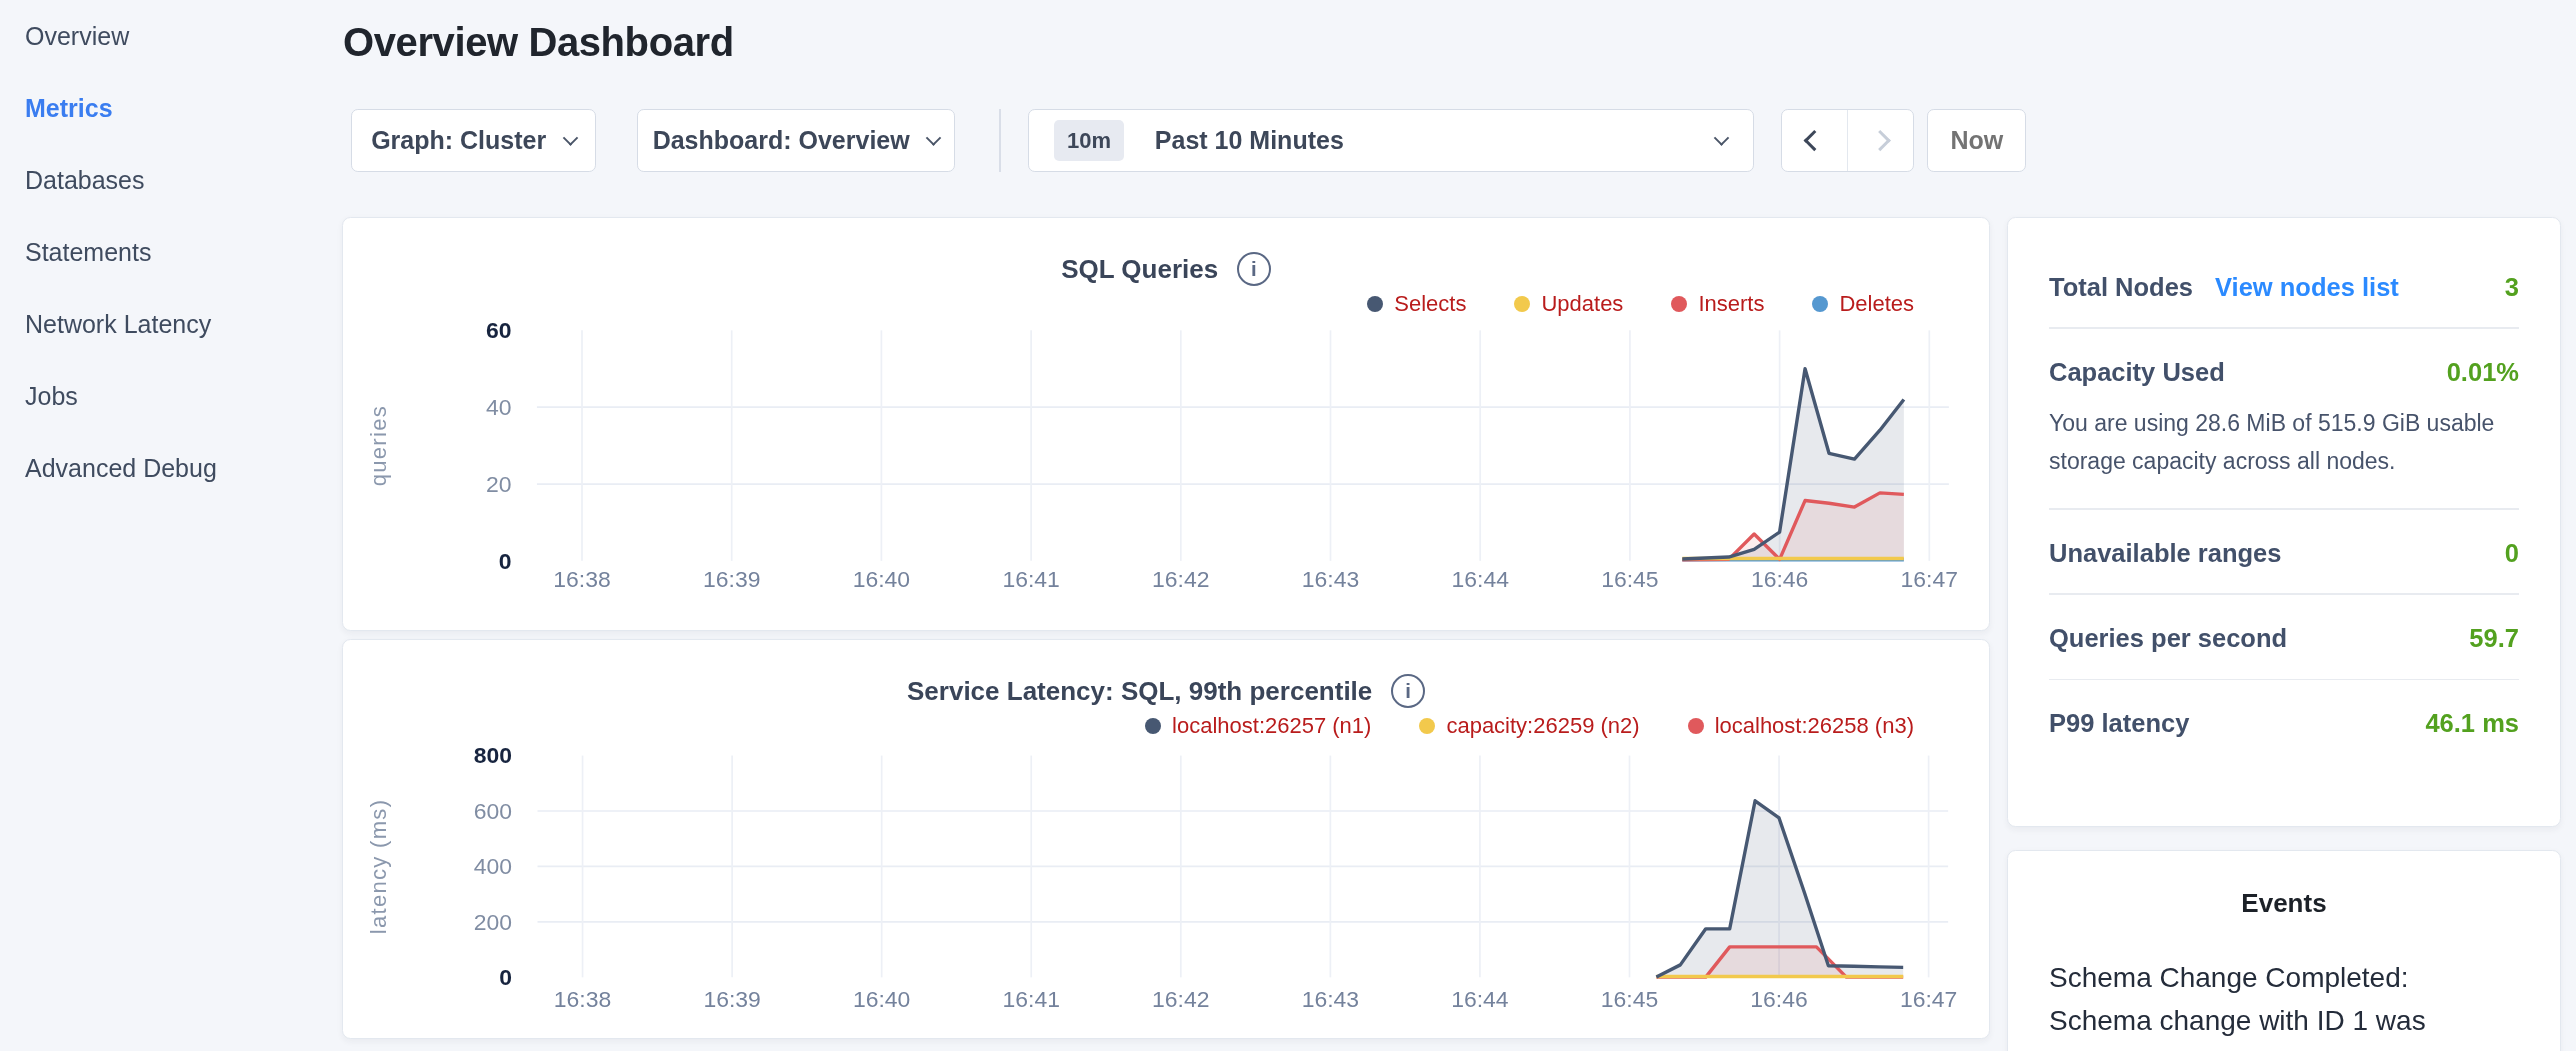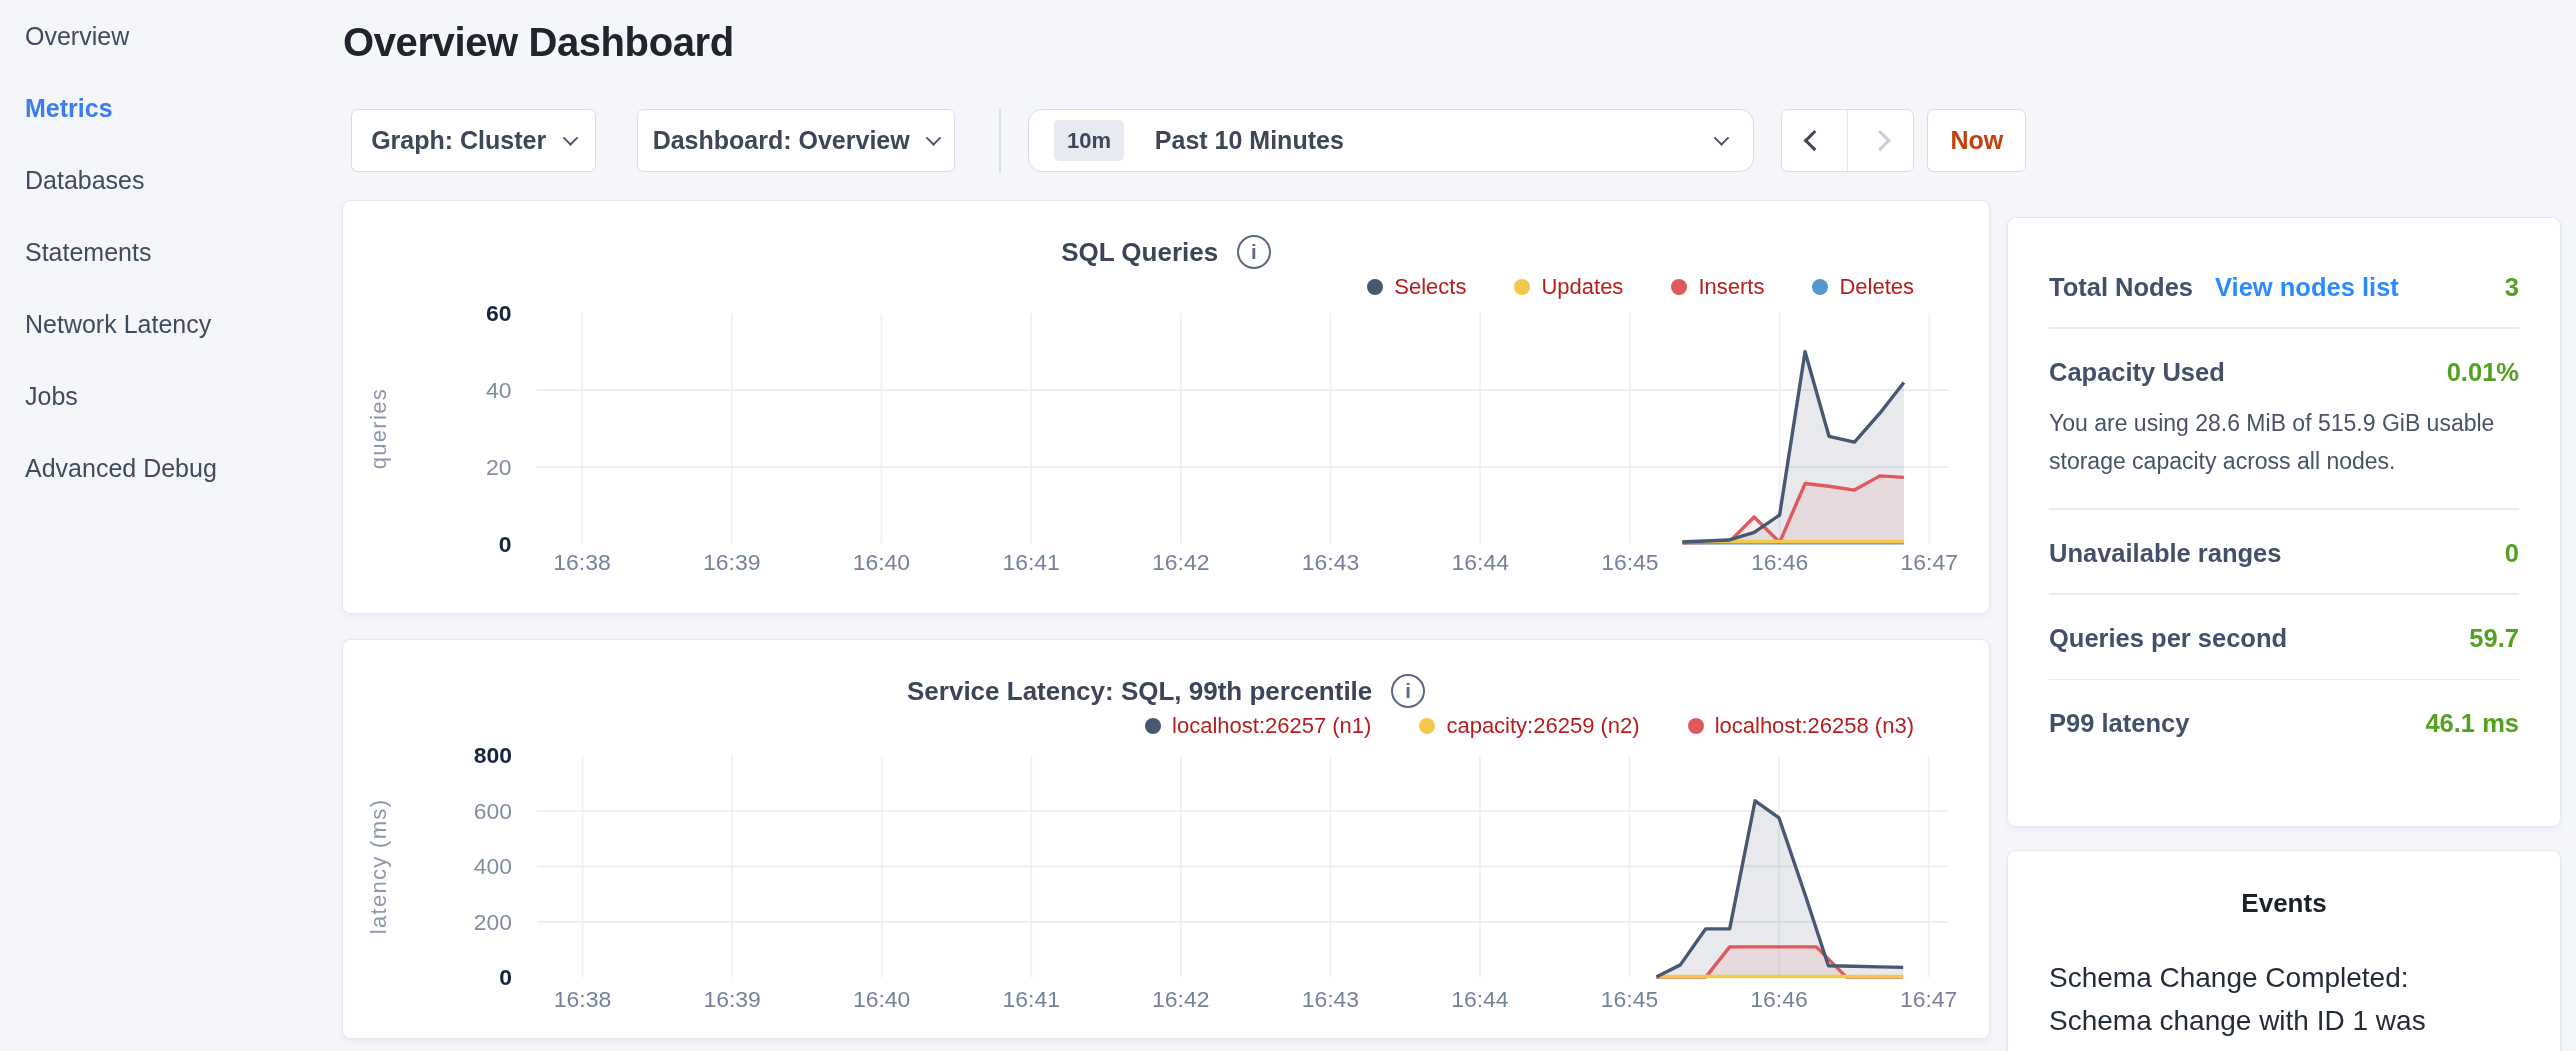--- a/index.html
+++ b/index.html
@@ -21,33 +21,33 @@
   .page-title { position:absolute; left:343px; top:20.4px; font-size:40px; font-weight:700; color:#20252d; letter-spacing:-0.4px; }
   .controls { position:absolute; left:342px; top:109px; height:63px; display:flex; align-items:stretch;padding-left:9px; }
   .btn {
     background:#fff; border:1.7px solid #d6dce6; border-radius:6.8px;
     display:flex; align-items:center; justify-content:center;
     font-size:25px; font-weight:bold; color:#3d4759; cursor:pointer;
   }
   .dd-graph { width:245px; margin-right:41px; }
   .dd-dashboard { width:318px; margin-right:44px; }
   .vdivider { width:1.7px; background:#d9dee8; margin-right:27px; }
-  .time-selector { width:726px; margin-right:27px; justify-content:flex-start; padding:0 25.5px;border-radius:14px; }
+  .time-selector { width:726px; margin-right:27px; justify-content:flex-start; padding:0 25.5px; }
   .tw-badge { background:#e7eaf1; border-radius:5.1px; padding:7.7px 12.8px; font-size:22px; font-weight:bold; color:#3d4759; margin-right:31px; }
   .chev { width:11px; height:11px; border-right:2.6px solid #4a5568; border-bottom:2.6px solid #4a5568; transform:rotate(45deg) translate(-1.7px,-1.7px); margin-left:18.7px; }
   .time-selector .chev { margin-left:auto; border-width:2.1px; }
   .pager { width:133px; margin-right:13.6px; padding:0; overflow:hidden; }
   .pager .cell { flex:1; height:100%; display:flex; align-items:center; justify-content:center; cursor:pointer; }
   .pager .cell + .cell { border-left:1.7px solid #e3e8ef; }
   .arr-left  { width:14.5px; height:14.5px; border-left:3.4px solid #3d4759; border-bottom:3.4px solid #3d4759; transform:rotate(45deg); }
   .arr-right { width:14.5px; height:14.5px; border-right:3.4px solid #c7ced9; border-top:3.4px solid #c7ced9; transform:rotate(45deg); }
-  .btn-now { width:99px; color:#c2410c; }
+  .btn-now { width:99px; color:#737373; }
   
   .card { position:absolute; background:#fff; border:1.7px solid #e3e8ef; border-radius:8.5px; box-shadow:0 2.6px 6px rgba(33,43,54,0.05); }
-  #card1 { left:342px; top:200px; width:1648px; height:414px; }
+  #card1 { left:342px; top:217px; width:1648px; height:414px; }
   #card2 { left:342px; top:639px; width:1648px; height:400px; }
   .chart-title-row { position:absolute; left:0; top:34px; width:100%; display:flex; justify-content:center; align-items:center; gap:18.7px; }
   .chart-title { font-size:26px; font-weight:bold; color:#3a4559; }
   .info-icon { width:34px; height:34px; border:2.6px solid #5a6884; border-radius:50%; color:#5a6884; font-size:20.4px; font-weight:bold; display:flex; align-items:center; justify-content:center; cursor:pointer; }
   .legend { position:absolute; right:75px; top:73px; display:flex; gap:48px; align-items:center; }
   .legend-item { display:flex; align-items:center; font-size:22px; color:#b91c1c; }
   .dot { width:16px; height:16px; border-radius:50%; margin-right:11px; }
   svg.chart { position:absolute; left:0; top:0; }
   
   #summary-card { left:2007px; top:217px; width:554px; height:610px; padding:0 41px; }

